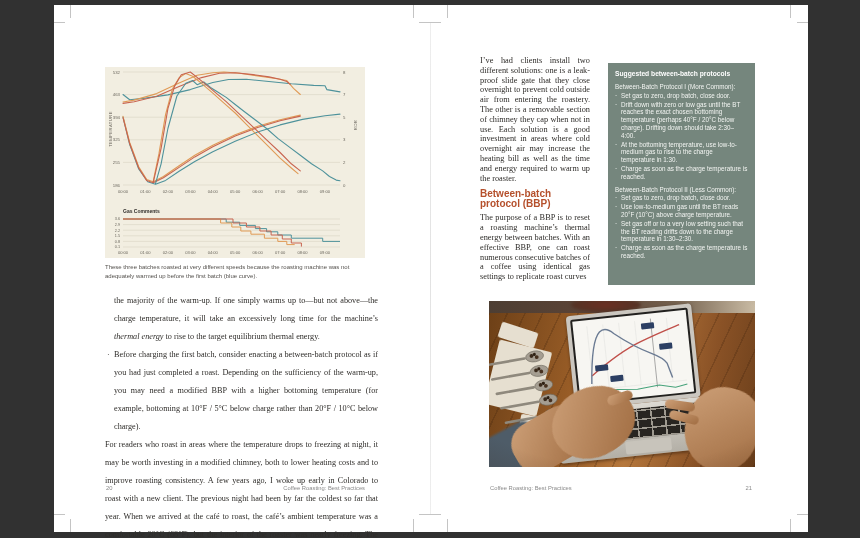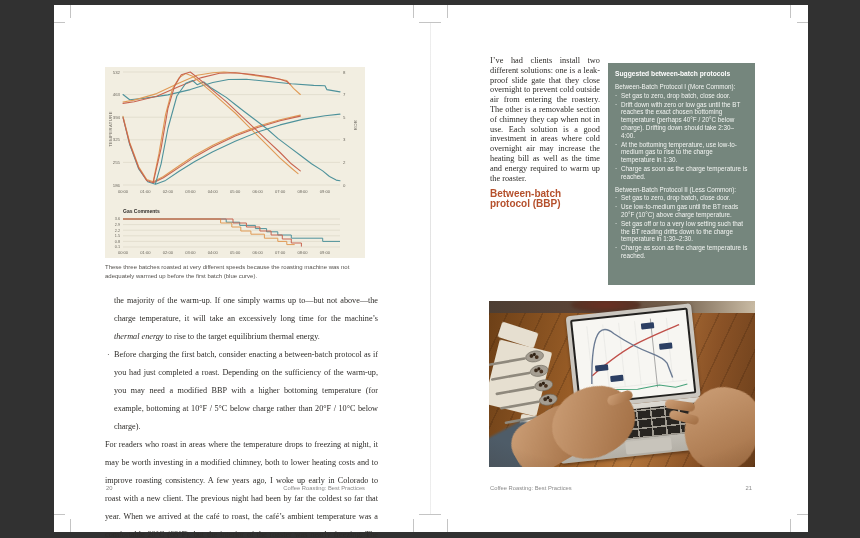--- a/index.html
+++ b/index.html
@@ -18,21 +18,21 @@
     font-size:6px;line-height:8.6px;color:#55524e;text-align:left}
   .body-serif{font-family:"Liberation Serif","DejaVu Serif",serif;
     font-size:8.2px;line-height:18px;color:#2e2c29;text-align:justify}
   .left-body{position:absolute;left:105px;top:292px;width:273px}
   .hang{position:relative;padding-left:9px}
   .hang .blt{position:absolute;left:2px;top:0}
   .sec-head{font-size:8px;font-weight:bold;color:var(--accent,#b5502c);
     margin:7px 0 3px 0;text-align:left}
   .indent1{text-indent:10px}
   
-  .right-col{position:absolute;left:490px;top:56px;width:110px}
+  .right-col{position:absolute;left:480px;top:56px;width:110px}
   .right-col .body-serif{font-size:8.3px;line-height:9.8px}
   .right-col .sec-head{font-size:10px;line-height:10px;margin:6px 0 4px 0}
   
   .proto-box{position:absolute;left:608px;top:63px;width:147px;min-height:222px;
     background:var(--box-bg,#75867d);color:#f3f5f2;padding:7px 7px 8px 7px}
   .box-title{font-size:6.7px;font-weight:bold;margin-bottom:6px;color:#ffffff}
   .box-subhead{font-size:6.3px;line-height:7.8px;margin:5px 0 1px 0}
   .box-li{position:relative;padding-left:6px;font-size:6.3px;line-height:7.8px;margin:1px 0}
   .box-li .blt{position:absolute;left:0;top:0}
   
@@ -172,20 +172,21 @@
     </div>
     <div>For readers who roast in areas where the temperature drops to freezing at night, it may be worth investing in a modified chimney, both to lower heating costs and to improve roasting consistency. A few years ago, I woke up early in Colorado to roast with a new client. The previous night had been by far the coldest so far that year. When we arrived at the café to roast, the café’s ambient temperature was a comfortable 20°C (68°F), but the interior of the roaster was nearly freezing. The warm-up took 45 minutes longer than usual, and the first batch still wasn’t as good as we had hoped it would be.</div>
   </div>
 
   <div class="footer" style="left:106px">20</div>
   <div class="footer" style="left:105px;width:260px;text-align:right">Coffee Roasting: Best Practices</div>
 
   <div class="right-col">
     <div class="body-serif">I’ve had clients install two different solutions: one is a leak-proof slide gate that they close overnight to prevent cold outside air from entering the roastery. The other is a removable section of chimney they cap when not in use. Each solution is a good investment in areas where cold overnight air may increase the heating bill as well as the time and energy required to warm up the roaster.</div>
     <div class="sec-head">Between-batch protocol (BBP)</div>
+    <div class="body-serif">The purpose of a BBP is to reset a roasting machine’s thermal energy between batches. With an effective BBP, one can roast numerous consecutive batches of a coffee using identical gas settings to replicate roast curves</div>
   </div>
 
   <div class="proto-box">
     <div class="box-title">Suggested between-batch protocols</div>
     <div>
         <div class="box-subhead">Between-Batch Protocol I (More Common):</div>
         <div class="box-li"><span class="blt">·</span><span>Set gas to zero, drop batch, close door.</span></div>
         <div class="box-li"><span class="blt">·</span><span>Drift down with zero or low gas until the BT reaches the exact chosen bottoming temperature (perhaps 40°F / 20°C below charge). Drifting down should take 2:30–4:00.</span></div>
         <div class="box-li"><span class="blt">·</span><span>At the bottoming temperature, use low-to-medium gas to rise to the charge temperature in 1:30.</span></div>
         <div class="box-li"><span class="blt">·</span><span>Charge as soon as the charge temperature is reached.</span></div>

